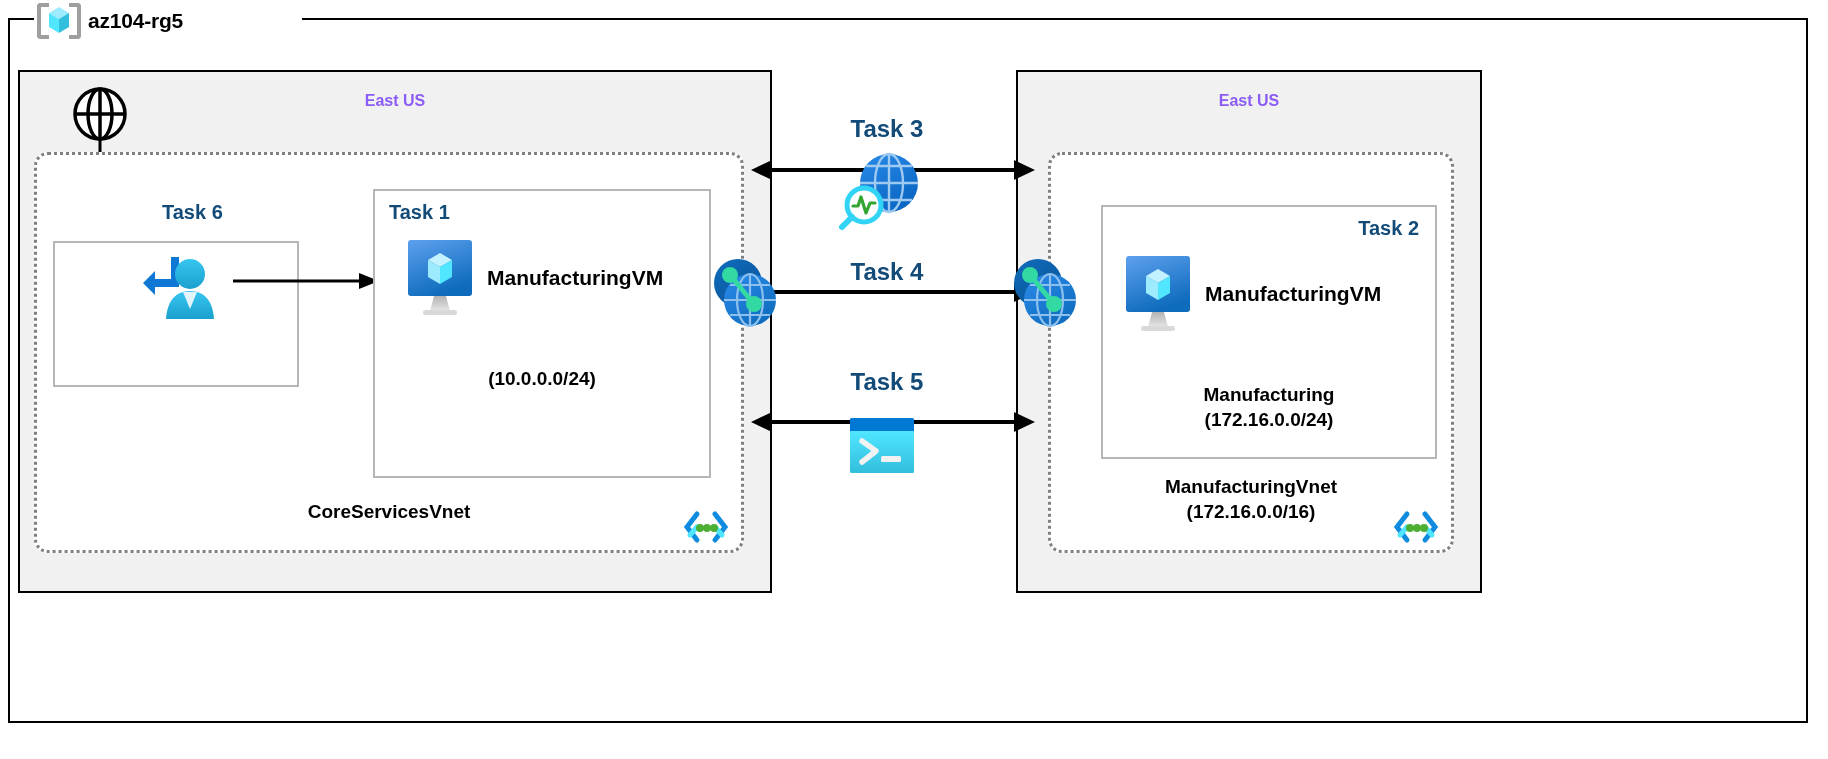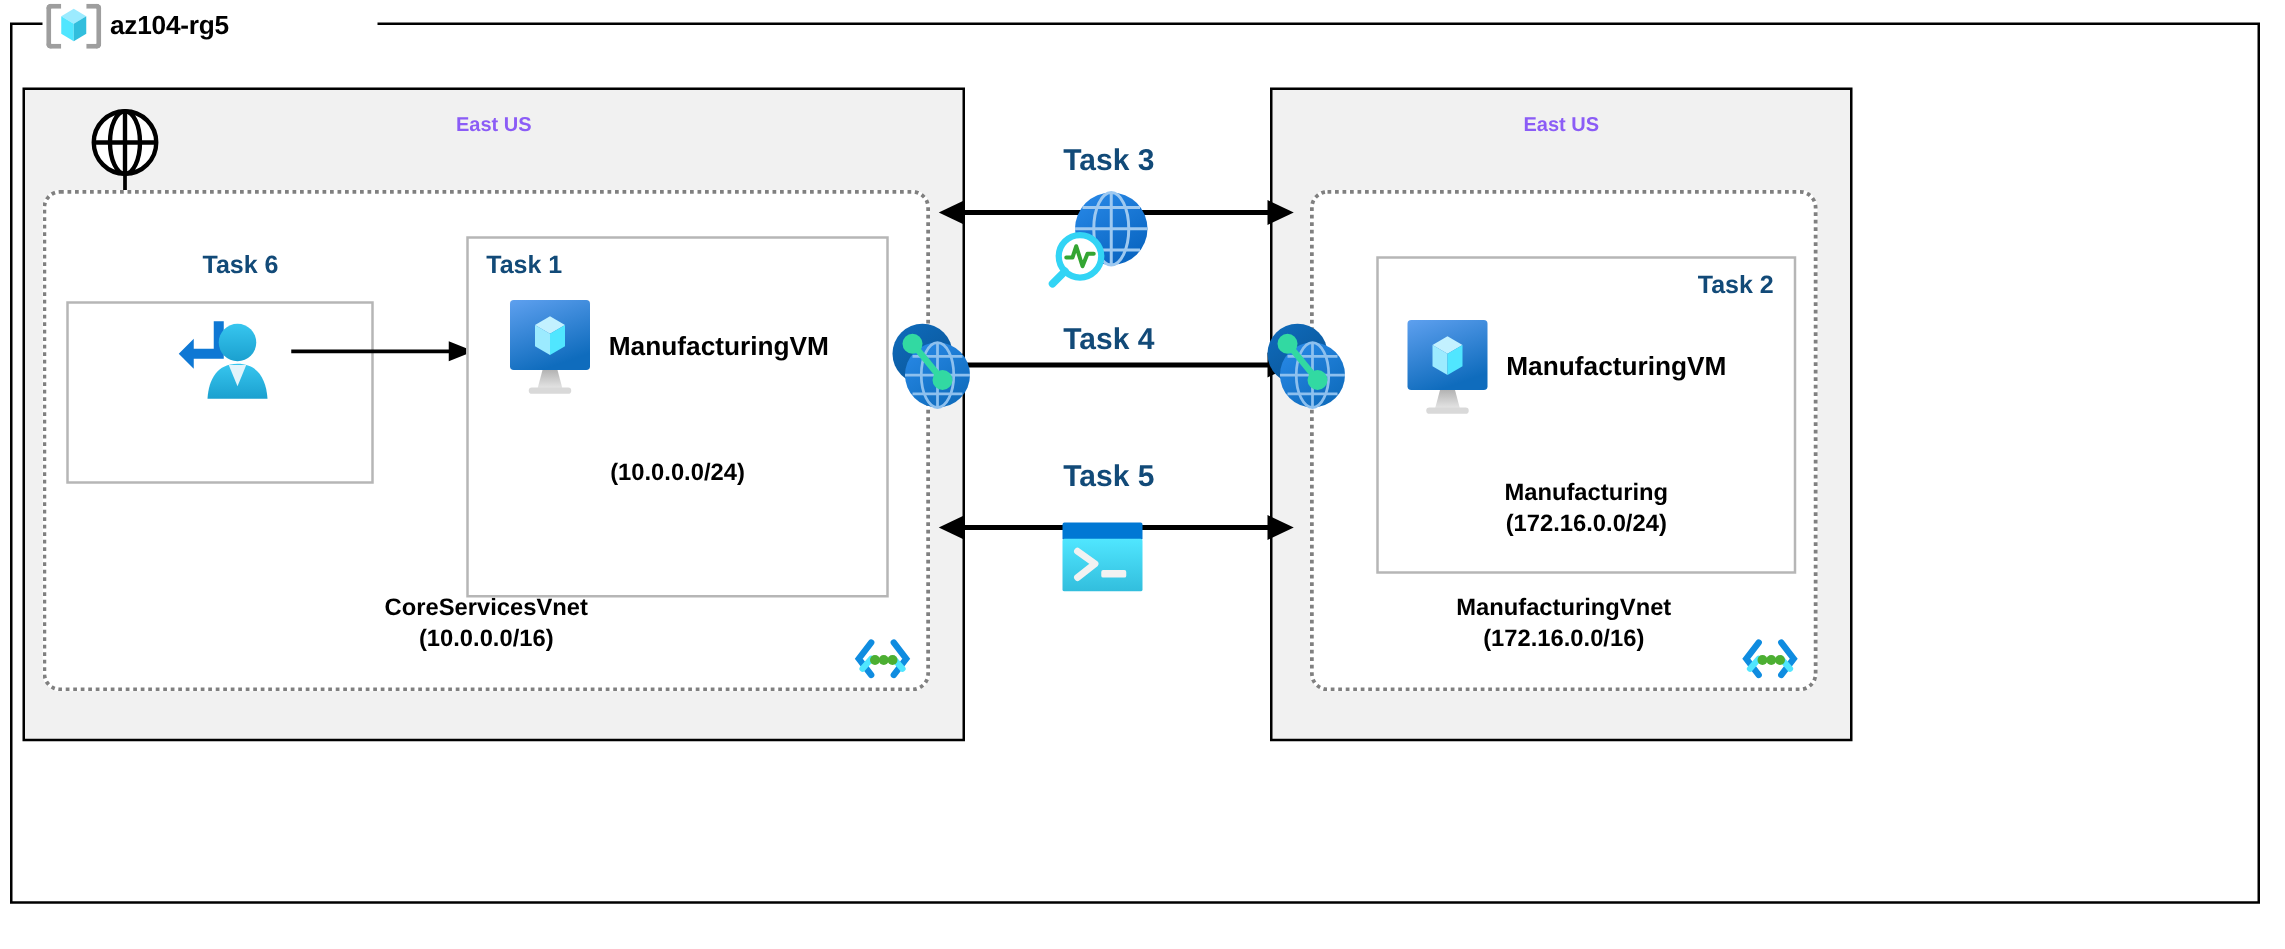--- a/index.html
+++ b/index.html
@@ -163,21 +163,20 @@
       <svg width="28" height="156" viewBox="0 0 28 156">
         <line x1="14" y1="0" x2="14" y2="138" stroke="#000000" stroke-width="3"></line>
         <polygon points="14,152 6,132 22,132" fill="#000000"></polygon>
       </svg>
     </span>
 
     <div class="vnet" id="vnet-core">
 
       <div class="vnet-label">
         <div>CoreServicesVnet</div>
-        <div>(10.0.0.0/16)</div>
       </div>
 
       <span class="vnet-corner">
         <svg width="46" height="34" viewBox="0 0 46 34">
           <path d="M14 4 L4 17 L14 30" fill="none" stroke="#0f8ce0" stroke-width="5" stroke-linecap="round"></path>
           <path d="M14 17 L7 25" fill="none" stroke="#50e6ff" stroke-width="5" stroke-linecap="round"></path>
           <path d="M32 4 L42 17 L32 30" fill="none" stroke="#0f8ce0" stroke-width="5" stroke-linecap="round"></path>
           <path d="M32 17 L39 25" fill="none" stroke="#50e6ff" stroke-width="5" stroke-linecap="round"></path>
           <circle cx="17" cy="18" r="4" fill="#4caf32"></circle>
           <circle cx="24" cy="18" r="4" fill="#4caf32"></circle>

